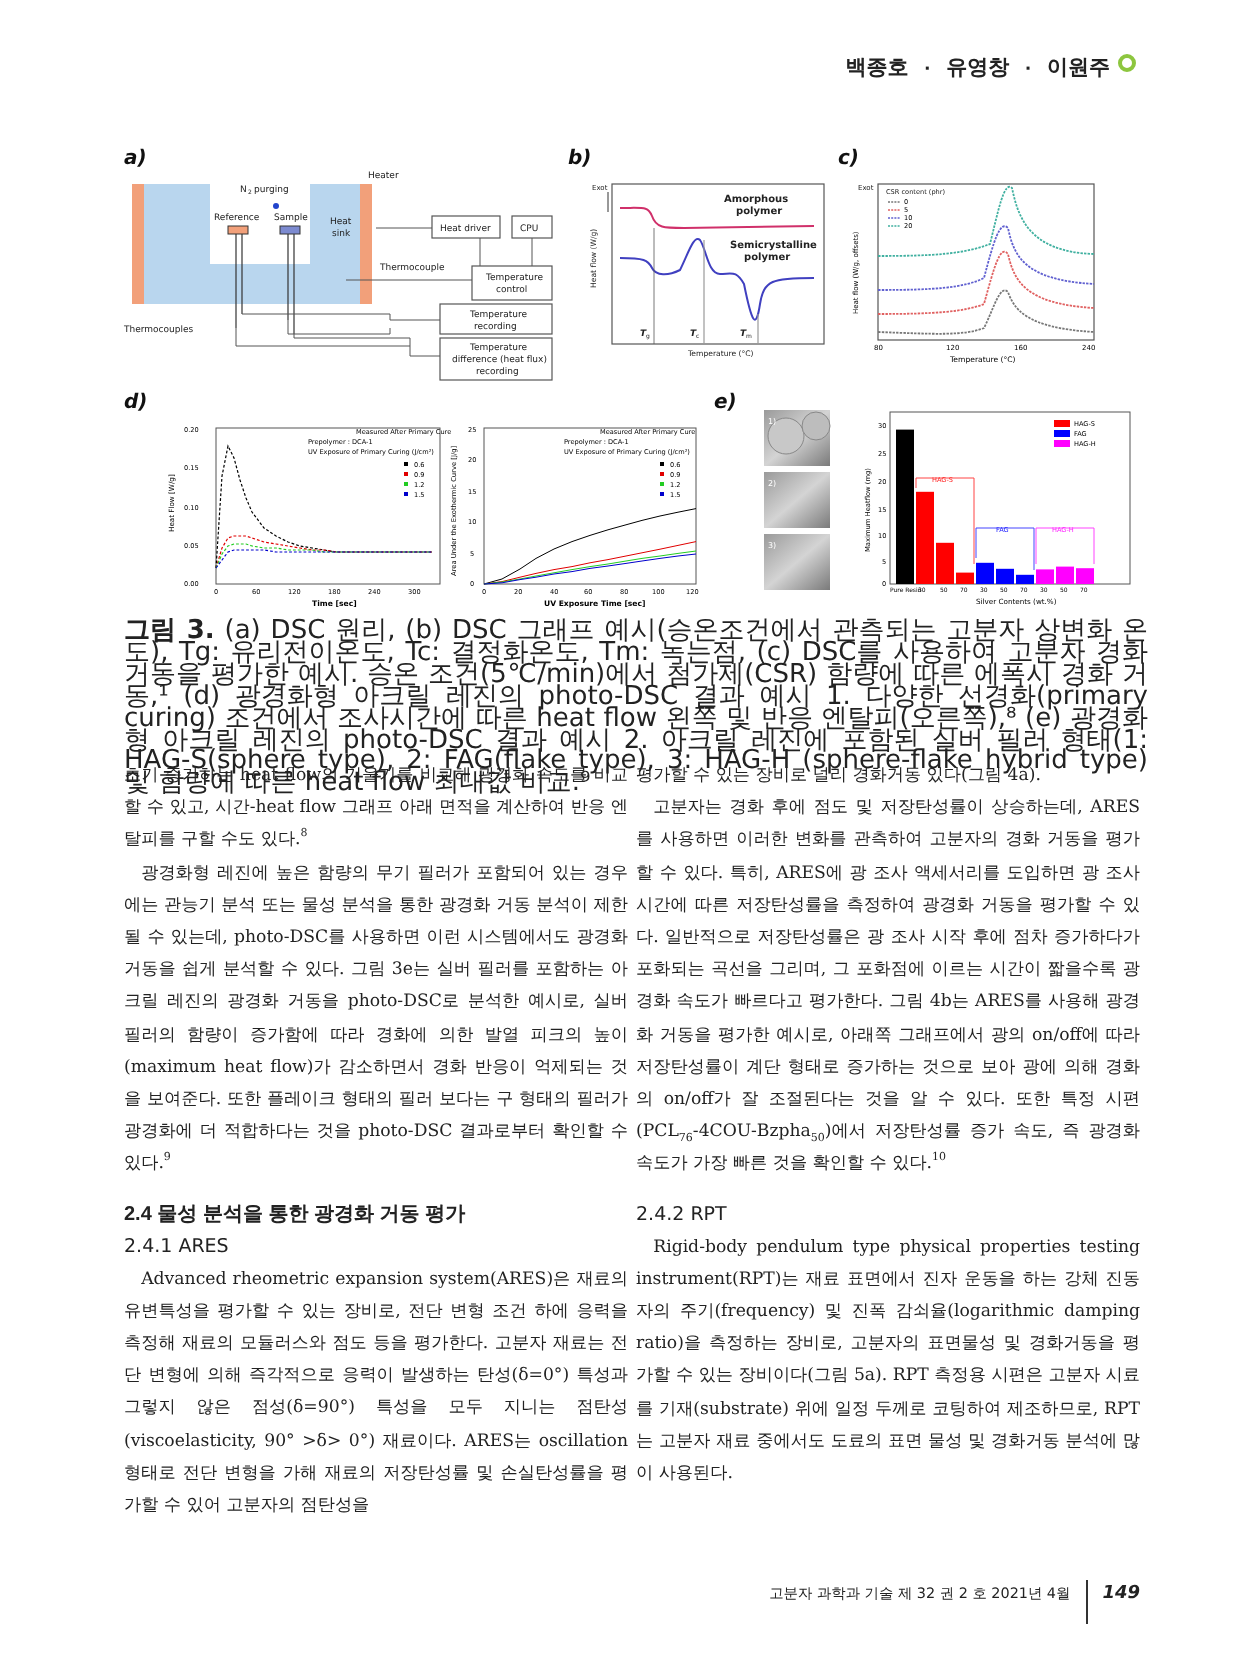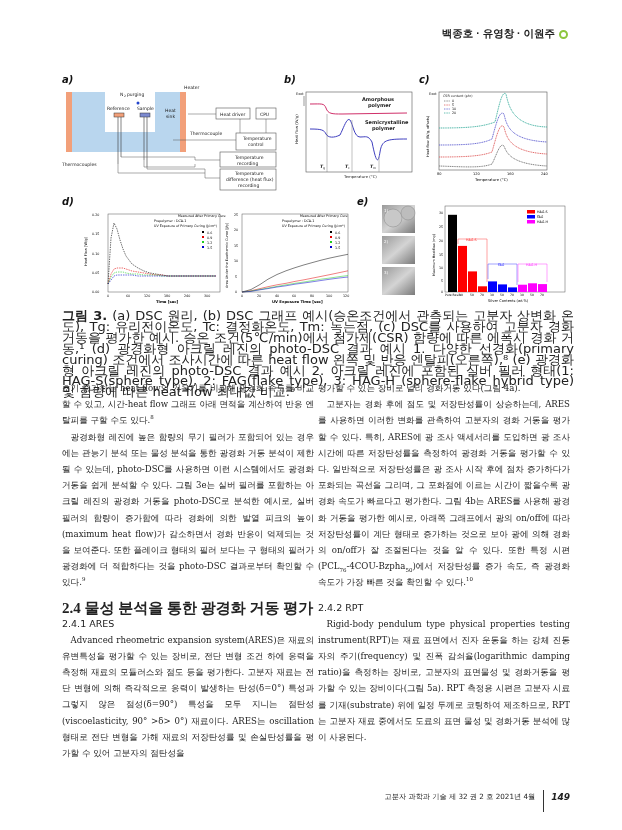--- a/index.html
+++ b/index.html
@@ -1,33 +1,33 @@
 <!DOCTYPE html>
 <html><head>
 <meta charset="utf-8">
 <style>
   * { box-sizing: border-box; margin: 0; padding: 0; }
   html, body { width: 622px; height: 830px; background: #ffffff; overflow: hidden; }
   body { position: relative; font-family: "DejaVu Serif", serif; color: #222; }
-  .header { position: absolute; top: 27px; right: 54px; font-family: Liberation Sans, sans-serif; font-size: 10.5px; font-weight: bold; color: #222; display: flex; align-items: center; gap: 4px; }
+  .header { position: absolute; top: 27px; right: 54px; font-family: Liberation Mono, monospace; font-size: 10.5px; font-weight: bold; color: #222; display: flex; align-items: flex-start; gap: 4px; }
   .header .ring { width: 9px; height: 9px; border: 2.5px solid #8dc63f; border-radius: 50%; display: inline-block; }
   .figure { position: absolute; left: 60px; top: 72px; width: 510px; height: 235px; }
   .panel { position: absolute; }
   .plabel { position: absolute; font-family: "DejaVu Sans", sans-serif; font-style: italic; font-weight: bold; font-size: 10px; color: #111; }
   svg text { font-family: "DejaVu Sans", sans-serif; }
   .caption { position: absolute; left: 62px; top: 311px; width: 512px; font-family: "DejaVu Sans", sans-serif; font-size: 13px; line-height: 10.9px; color: #222; text-align: justify; }
   .caption b { font-weight: bold; }
   .col { position: absolute; top: 380px; width: 252px; font-size: 8.6px; line-height: 16.2px; color: #222; text-align: justify; }
   .col.left { left: 62px; }
   .col.right { left: 318px; }
   .col p { text-indent: 1em; }
   .col p.noindent { text-indent: 0; }
   .col sup { font-size: 5.5px; vertical-align: super; line-height: 0; }
   .col sub { font-size: 5.5px; vertical-align: sub; line-height: 0; }
-  .h2 { font-family: Liberation Serif, serif; font-weight: bold; font-size: 15px; margin-top: 9px; line-height: 16px; }
+  .h2 { font-family: Liberation Sans, sans-serif; font-weight: bold; font-size: 10px; margin-top: 9px; line-height: 16px; }
   .h3 { font-family: "DejaVu Sans", sans-serif; font-weight: normal; font-size: 9.5px; line-height: 16px; }
   .footer { position: absolute; top: 786px; right: 52px; display: flex; align-items: center; font-family: "DejaVu Sans", sans-serif; font-size: 7.2px; color: #222; margin-left: 12px; }
   .footer .sep { width: 1px; height: 22px; background: #333; margin: 0 7px 0 8px; position: relative; top: 4px; }
   .footer .pg { font-weight: bold; font-size: 9px; font-style: italic; }
 </style>
 </head>
 <body>
 
 <div class="header">
   <span>백종호 · 유영창 · 이원주</span>

